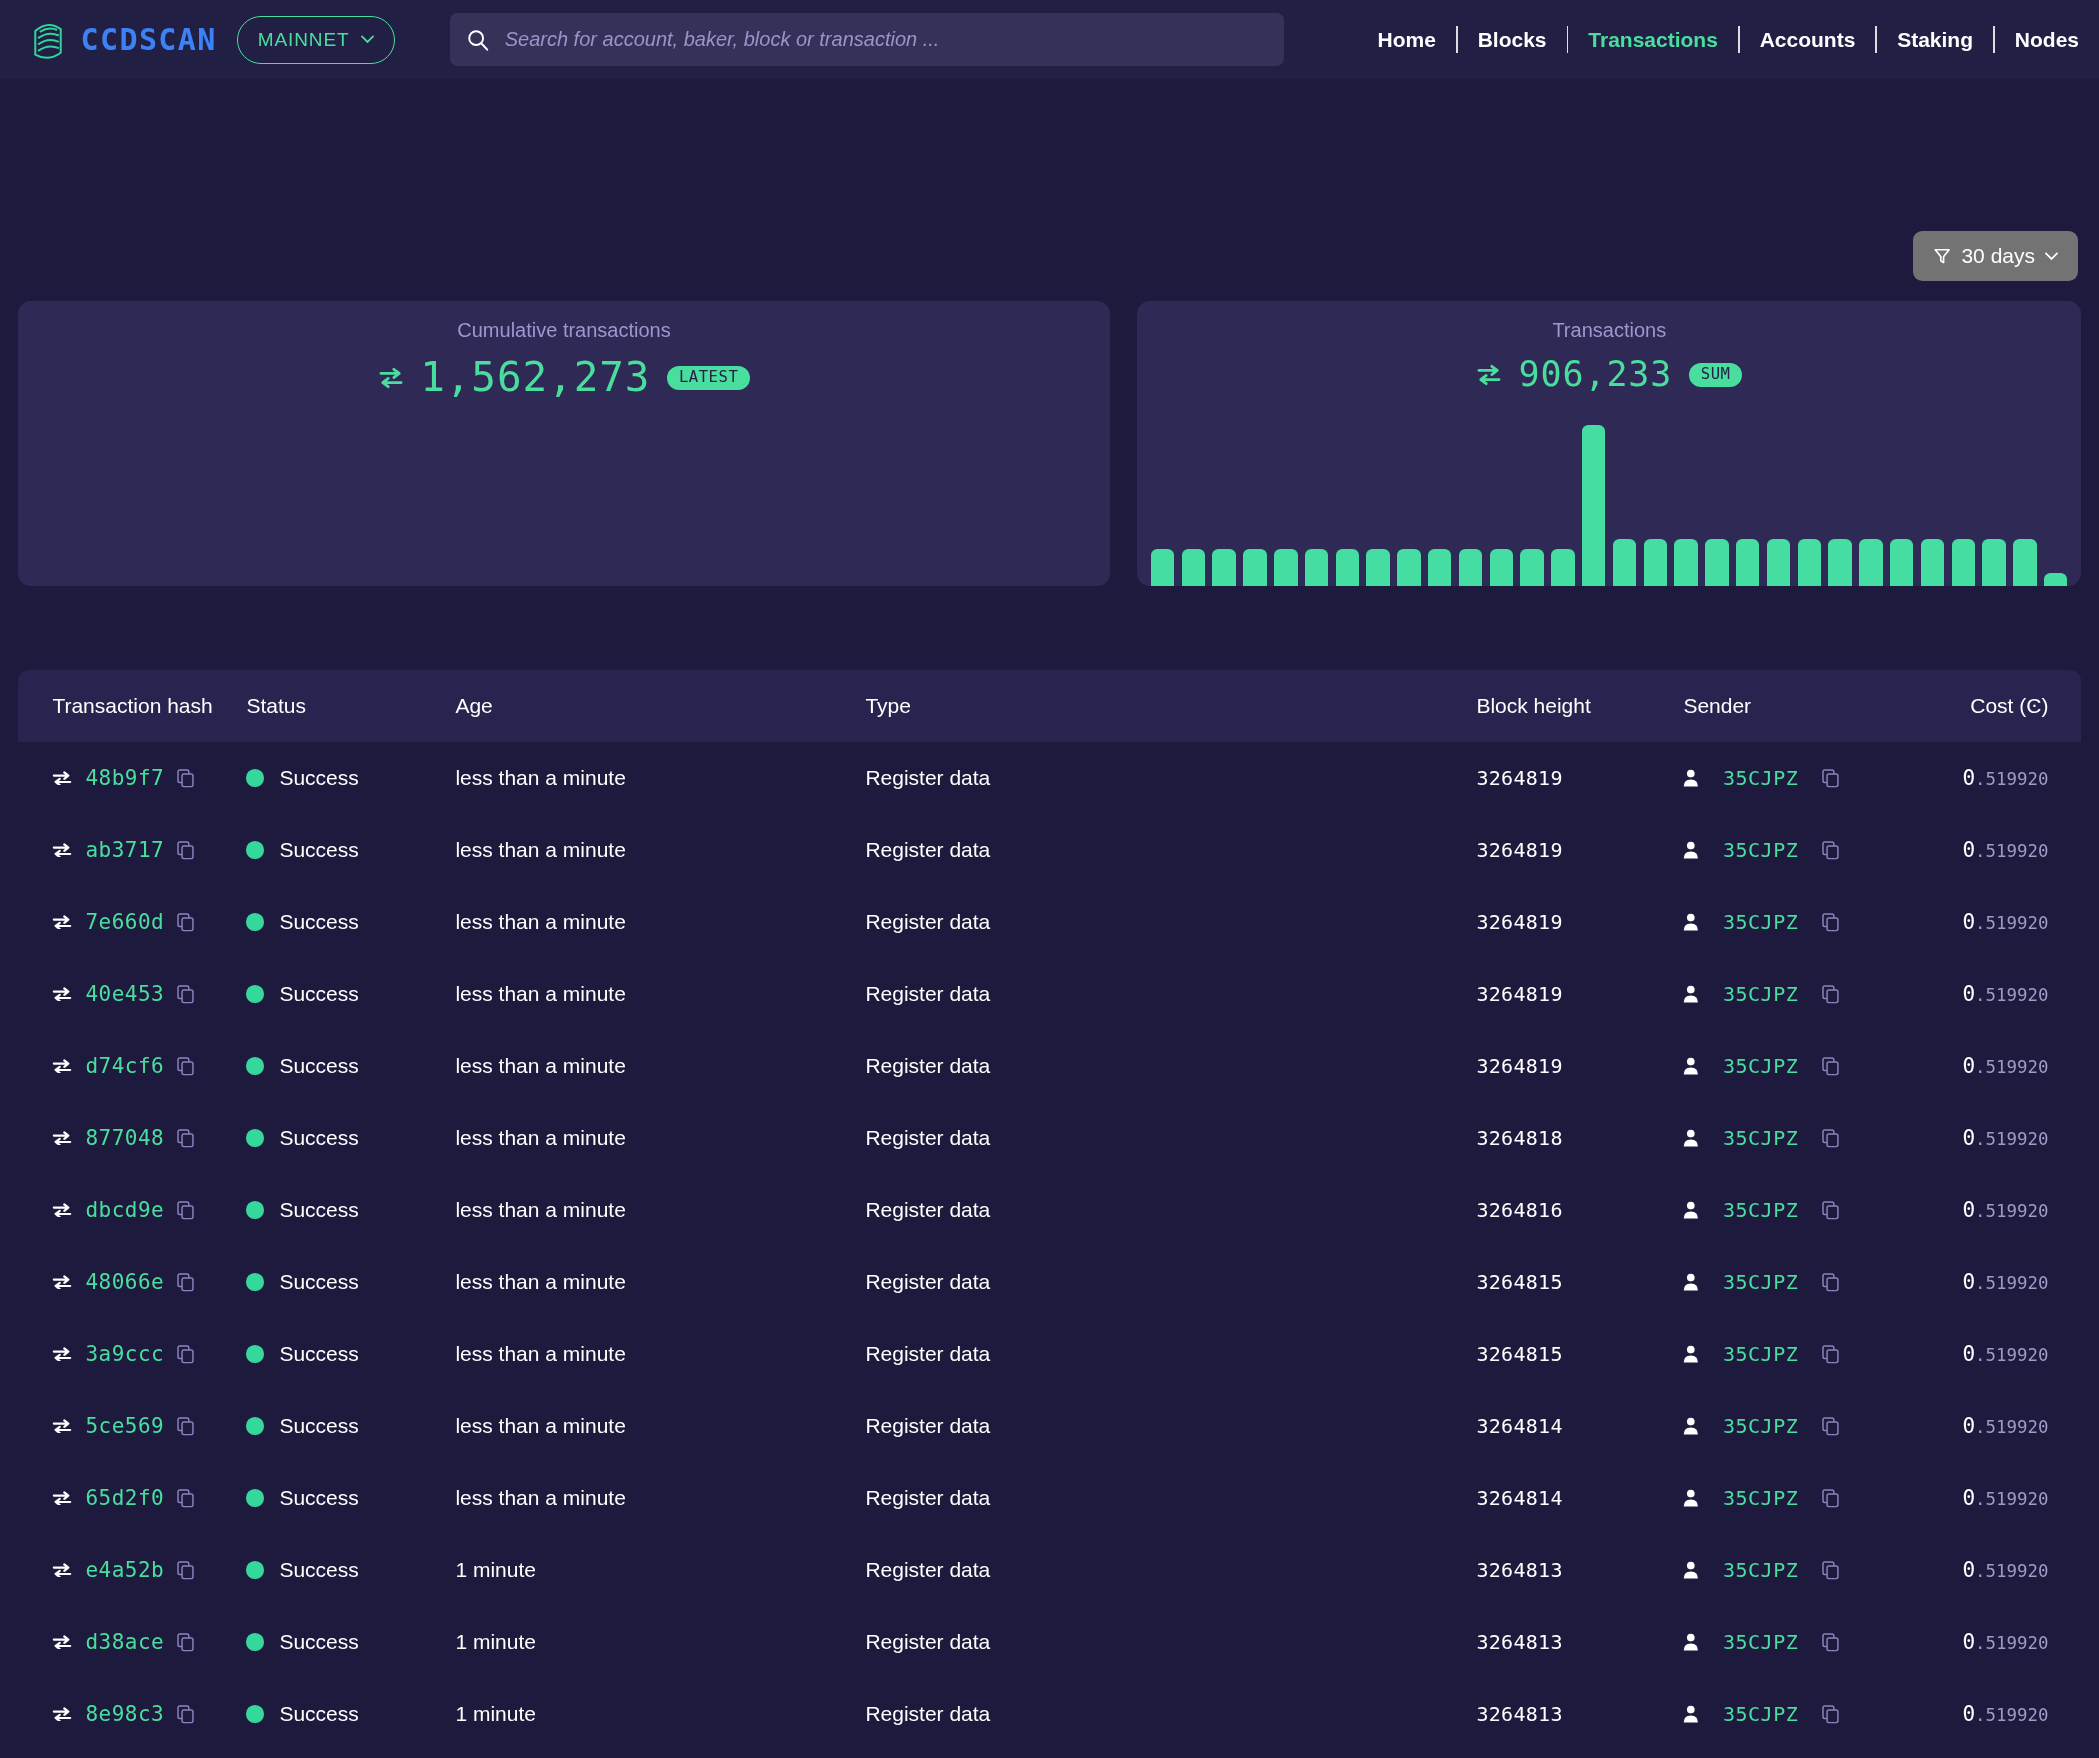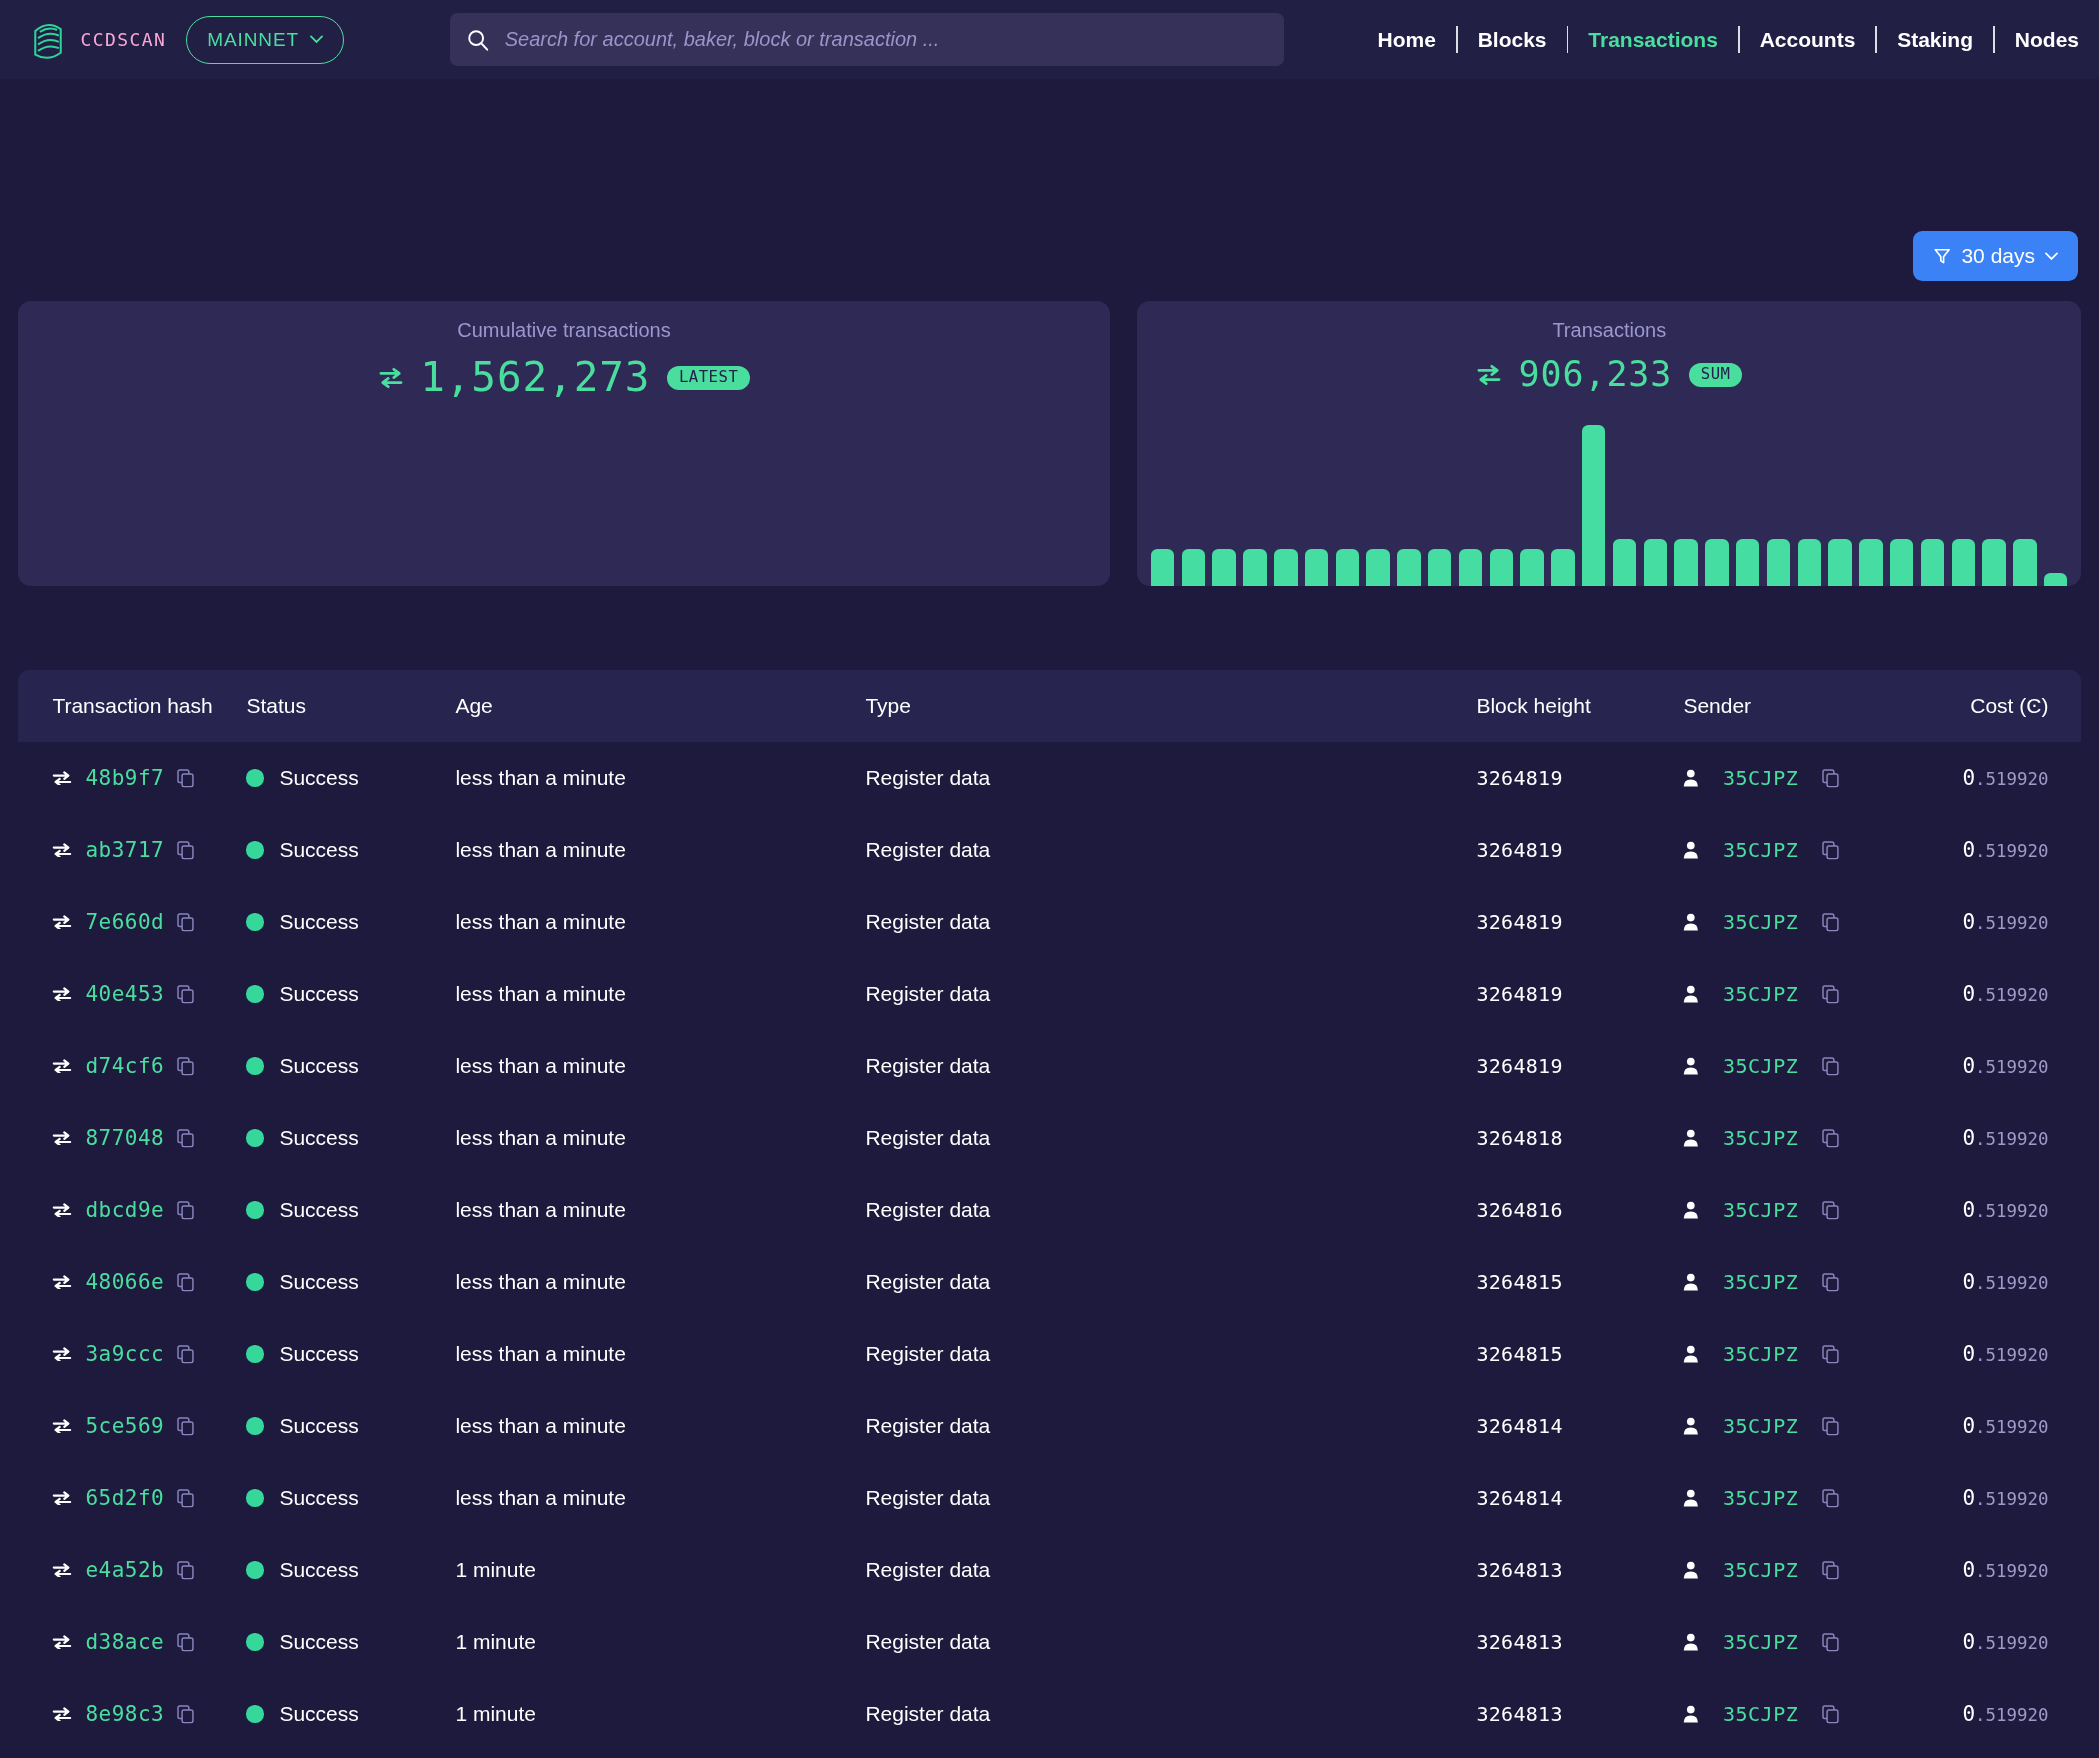--- a/index.html
+++ b/index.html
@@ -19,23 +19,23 @@
     background: #221f45;
     display: flex; align-items: center;
     z-index: 30;
   }
   .brand {
     display: flex; align-items: center;
     margin-left: 27.5px; gap: 13px;
   }
   .logo-mark { width: 40px; height: 44px; flex: none; display:block; }
   .brand-name {
-    color: #f9a8d4;
-    font-size: 18px;
-    font-weight: 400;
+    color: #3b82f6;
+    font-size: 30px;
+    font-weight: 700;
     letter-spacing: 1.4px;
     font-family: "DejaVu Sans Mono", monospace;
   }
   .network-pill {
     margin-left: 20px;
     border: 1.8px solid #4ade9e;
     border-radius: 917px;
     height: 48px;
     padding: 0 20px;
     display: flex; align-items: center; gap: 11px;
@@ -81,21 +81,21 @@
     white-space: nowrap;
   }
   .navlink.active { color: #4ade9e; }
   .navsep { width: 1.8px; height: 27.5px; background: #ffffff; opacity: .85; }
 
   
   .filter-btn {
     position: absolute;
     right: 21px; top: 231px;
     height: 50px;
-    background: #3b82f6;
+    background: #737373;
     border-radius: 9.2px;
     display: flex; align-items: center; gap: 10px;
     padding: 0 20px;
     color: #ffffff;
     font-size: 21px;
     cursor: pointer;
     border: none;
     font-family: "Liberation Sans", sans-serif;
   }
 

